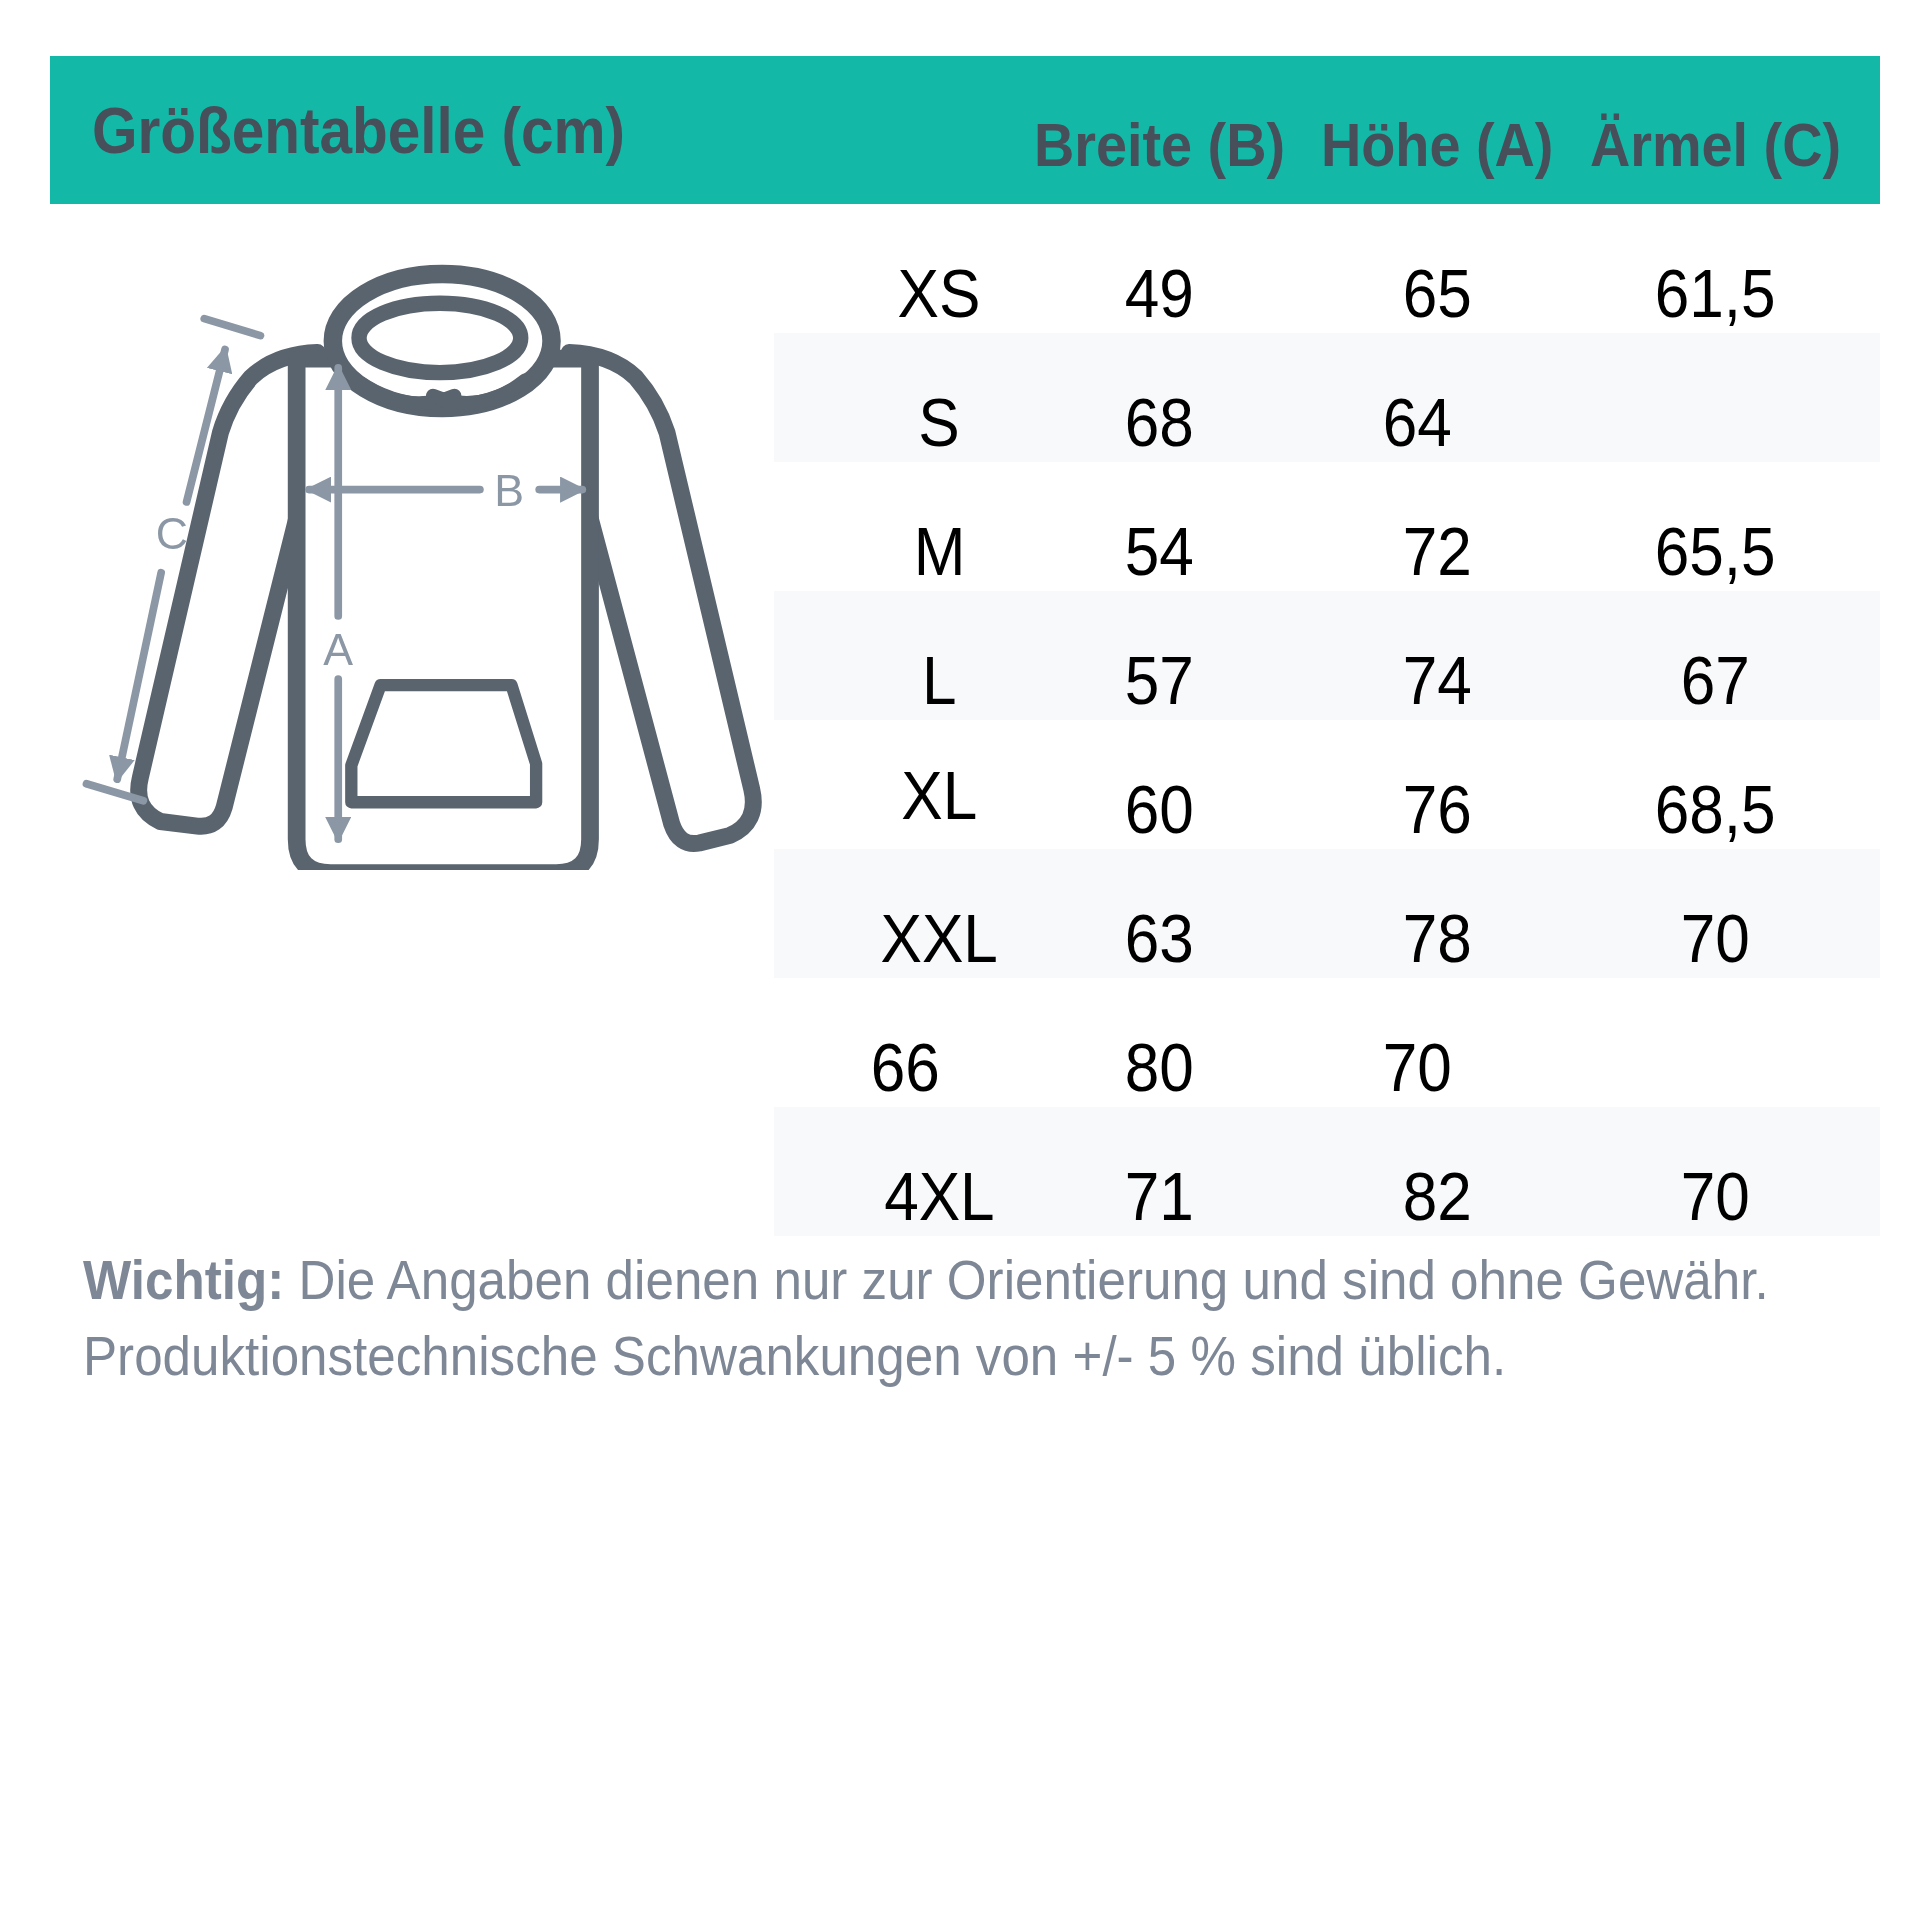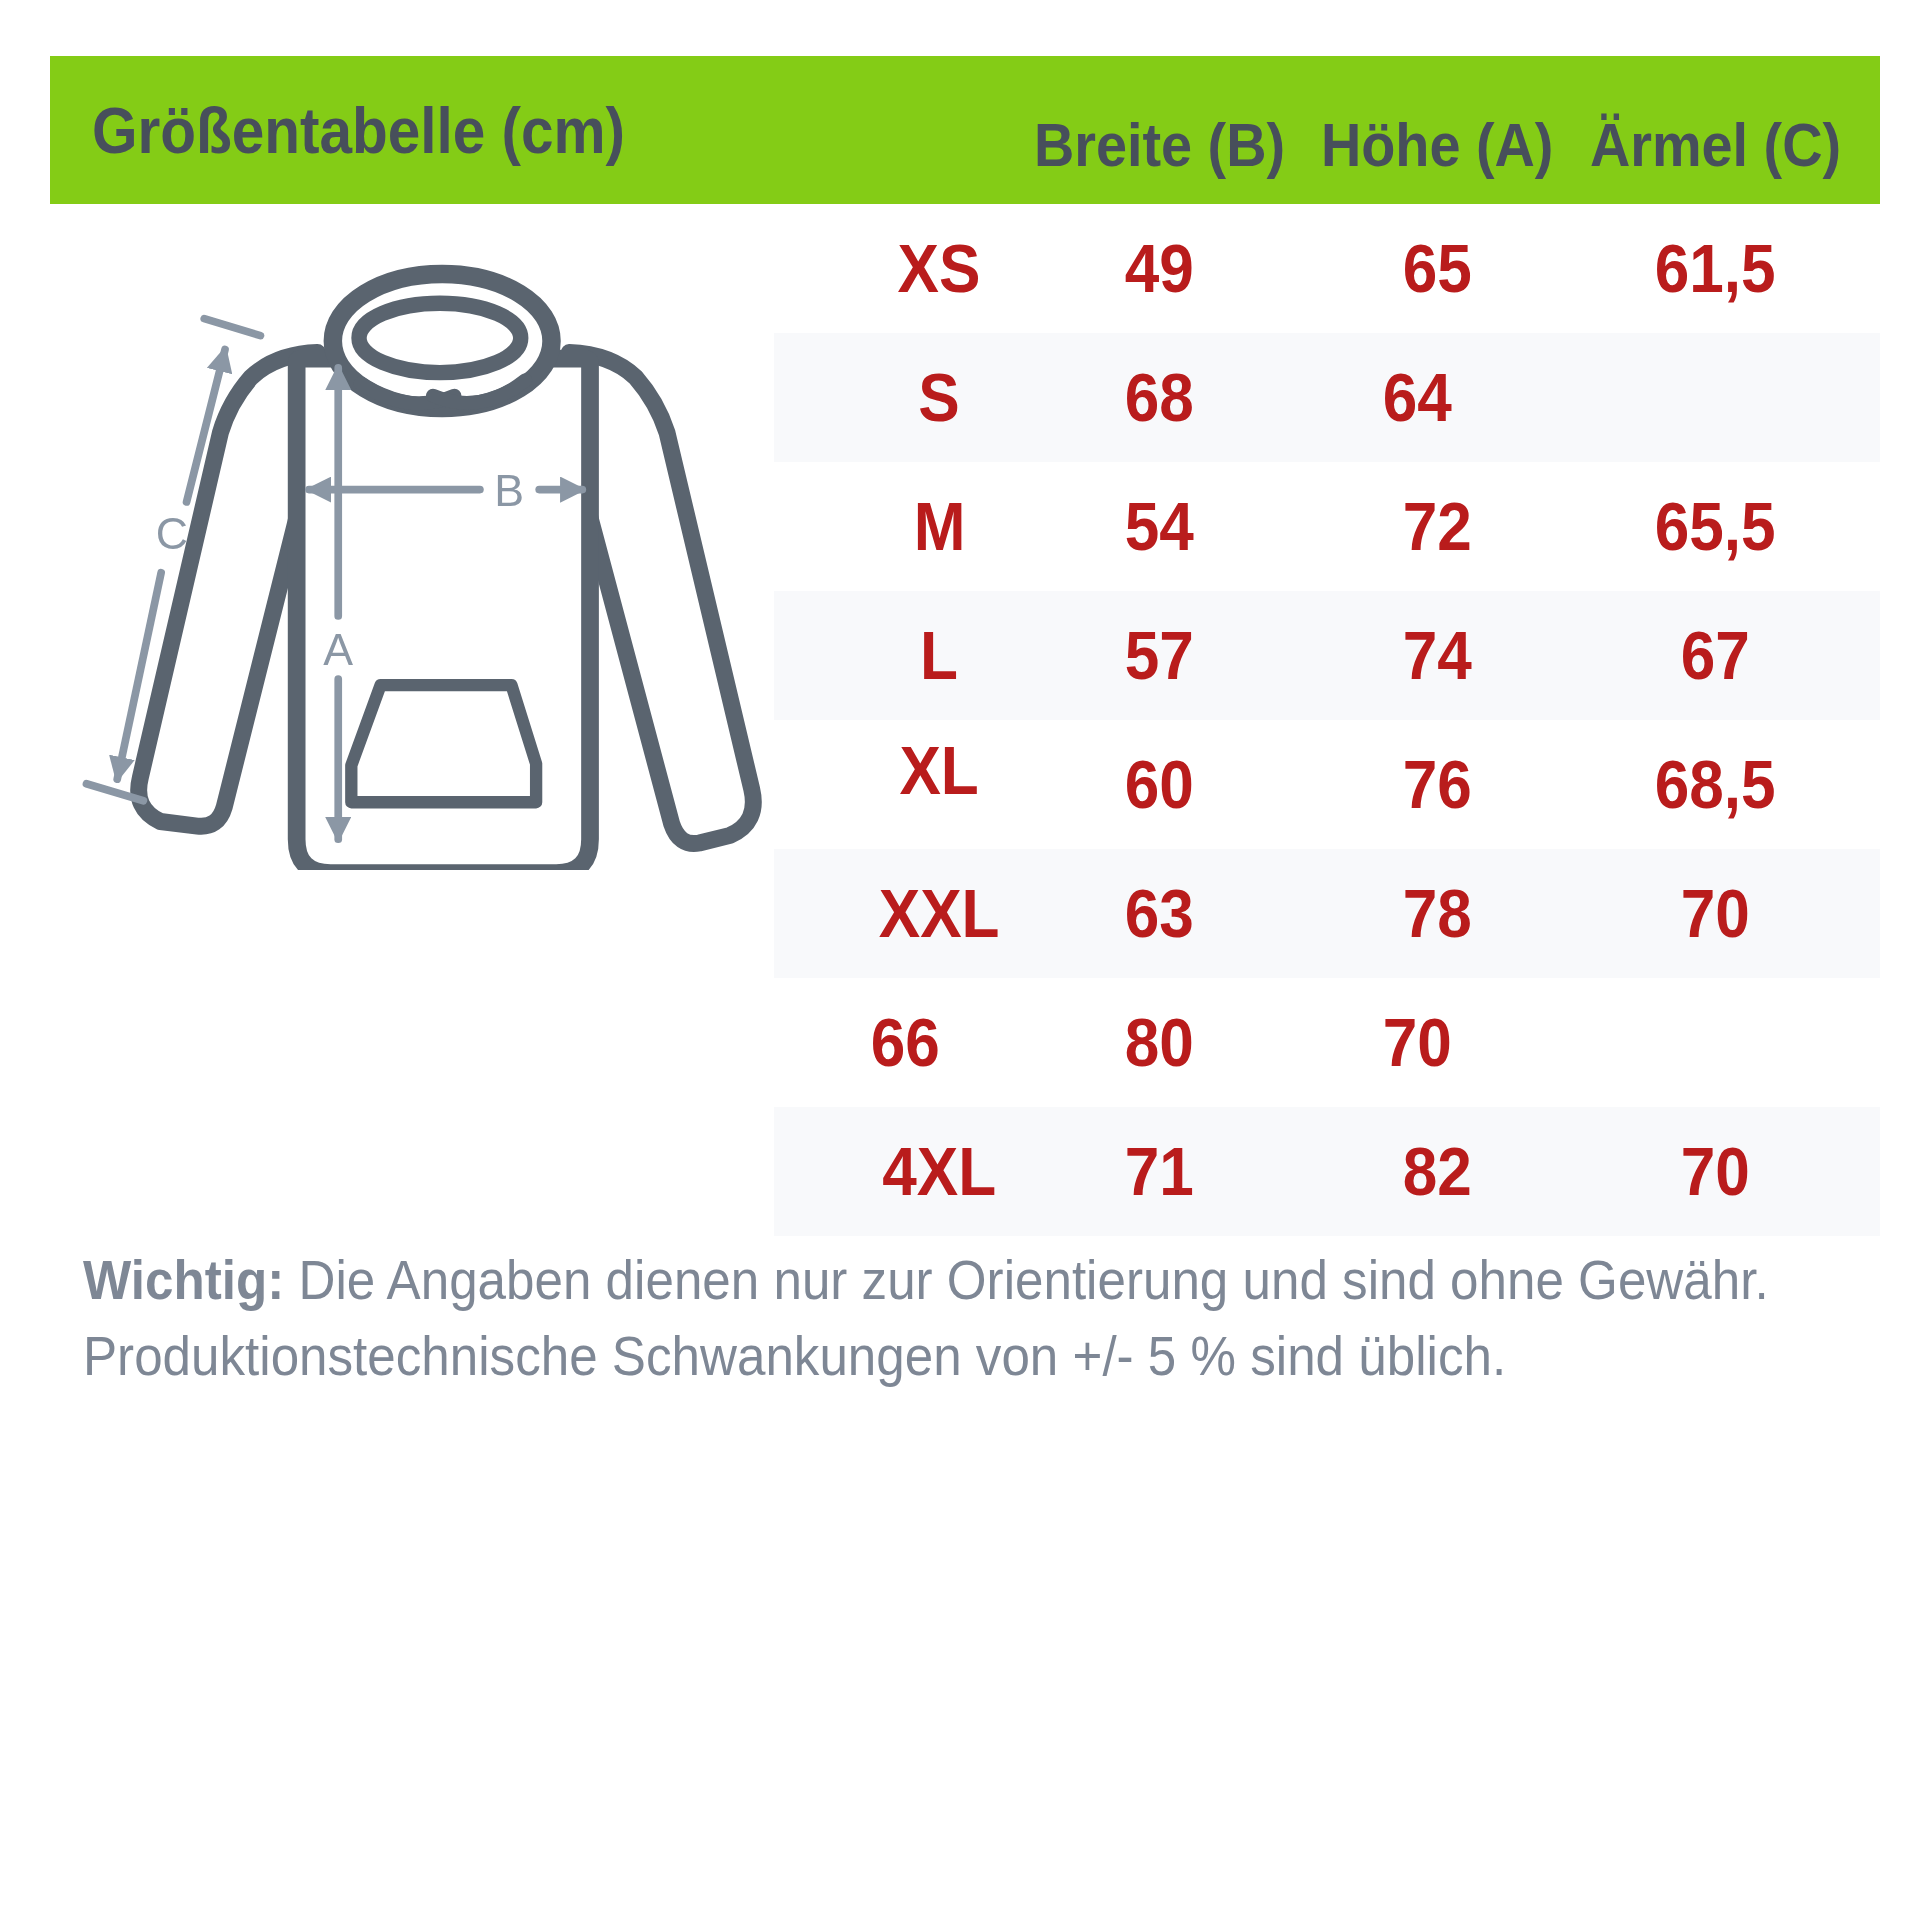--- a/index.html
+++ b/index.html
@@ -4,33 +4,33 @@
 <style>
   html,body{margin:0;padding:0;background:#fff;}
   .canvas{
     position:relative;width:1926px;height:1926px;background:#ffffff;
     font-family:"Liberation Sans","DejaVu Sans",sans-serif;overflow:hidden;
     color:#444d5a;
   }
   
   .hdr{
     position:absolute;left:50px;top:56px;width:1830px;height:148px;
-    background:#84cc16;display:flex;align-items:center;
+    background:#14b8a6;display:flex;align-items:center;
   }
   .hdr .title-cell{width:986px;padding-left:42px;box-sizing:border-box;}
   .hdr .title-cell .squish{font-size:65px;font-weight:bold;color:#474f5b;transform-origin:0 50%;}
   .head-cols{display:grid;grid-template-columns:247px 308px 289px;width:844px;}
   .hcell{display:flex;align-items:center;justify-content:center;margin-top:29px;}
   .hcell .squish{font-size:62px;font-weight:bold;color:#474f5b;white-space:nowrap;}
   .c-pad{padding-right:40px;box-sizing:border-box;}
   
   .size-table{position:absolute;left:774px;top:204px;width:1106px;}
   .trow{display:grid;grid-template-columns:262px 247px 308px 289px;height:129px;}
   .trow:nth-child(even){background:#f8f9fb;}
-  .cell{display:flex;align-items:center;justify-content:center;font-size:69px;color:#b91c1c;font-weight:bold;}
+  .cell{display:flex;align-items:flex-end;justify-content:center;font-size:69px;color:#000000;}
   .cell.size{padding-left:69px;box-sizing:border-box;}
   .squish{display:inline-block;transform:scaleX(.9);white-space:nowrap;}
   
   .trow:nth-child(5) .size .squish{transform:scaleX(.9) translateY(-14px);}
   
   .diagram{position:absolute;left:46px;top:177px;}
   .diagram text{font-family:"Liberation Sans","DejaVu Sans",sans-serif;}
   
   .note{position:absolute;left:83px;top:1242px;width:1818px;margin:0;
         font-size:55px;line-height:76px;color:#7e8795;}

